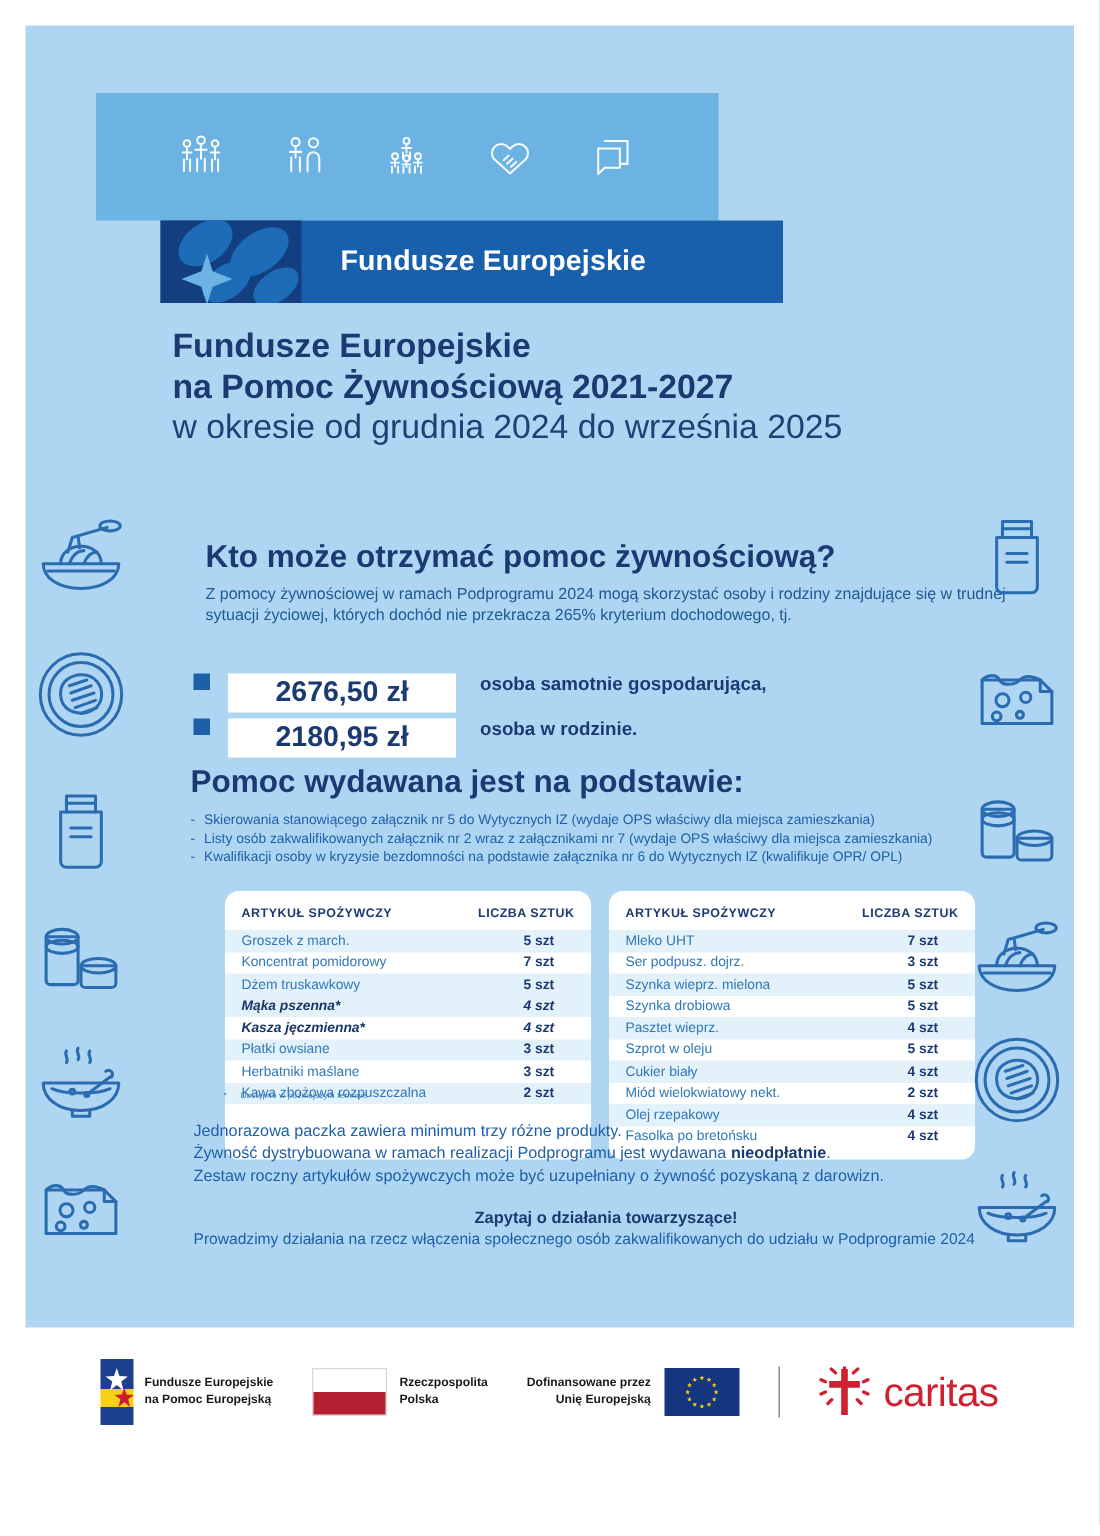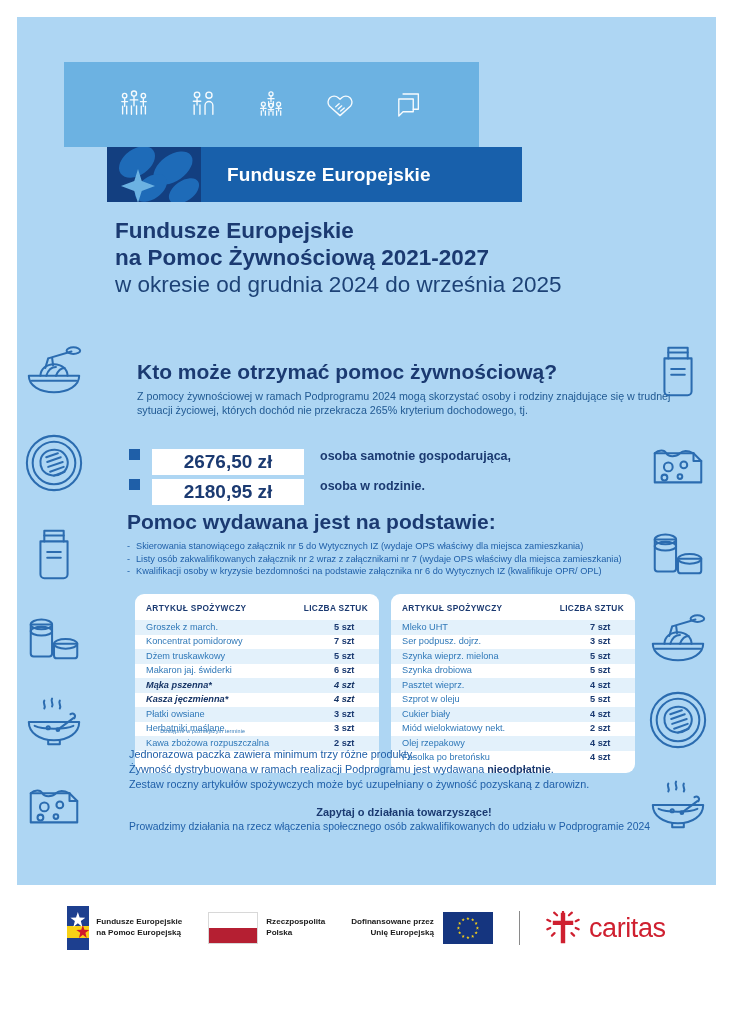--- a/index.html
+++ b/index.html
@@ -147,21 +147,21 @@
     font-size: 9.2px;
     line-height: 12.6px;
     color: #1f5fa8;
     display: flex;
   }
   .bullet-li .dash { width: 9px; flex: none; }
 
   
   .tables {
     position: absolute;
-    left: 118px;
+    left: 133px;
     top: 577px;
     width: 500px;
     display: flex;
     gap: 12px;
   }
   .prod-table {
     background: #ffffff;
     border-radius: 9px;
     width: 244px;
     padding: 7px 0 8px 0;
@@ -424,24 +424,20 @@
           <span class="qty">5 szt</span>
         </div>
         <div class="pt-row">
           <span class="name">Koncentrat pomidorowy</span>
           <span class="qty">7 szt</span>
         </div>
         <div class="pt-row alt">
           <span class="name">Dżem truskawkowy</span>
           <span class="qty">5 szt</span>
         </div>
-        <div class="pt-row">
-          <span class="name">Makaron jaj. świderki</span>
-          <span class="qty">6 szt</span>
-        </div>
         <div class="pt-row alt strong">
           <span class="name">Mąka pszenna*</span>
           <span class="qty">4 szt</span>
         </div>
         <div class="pt-row strong">
           <span class="name">Kasza jęczmienna*</span>
           <span class="qty">4 szt</span>
         </div>
         <div class="pt-row alt">
           <span class="name">Płatki owsiane</span>

